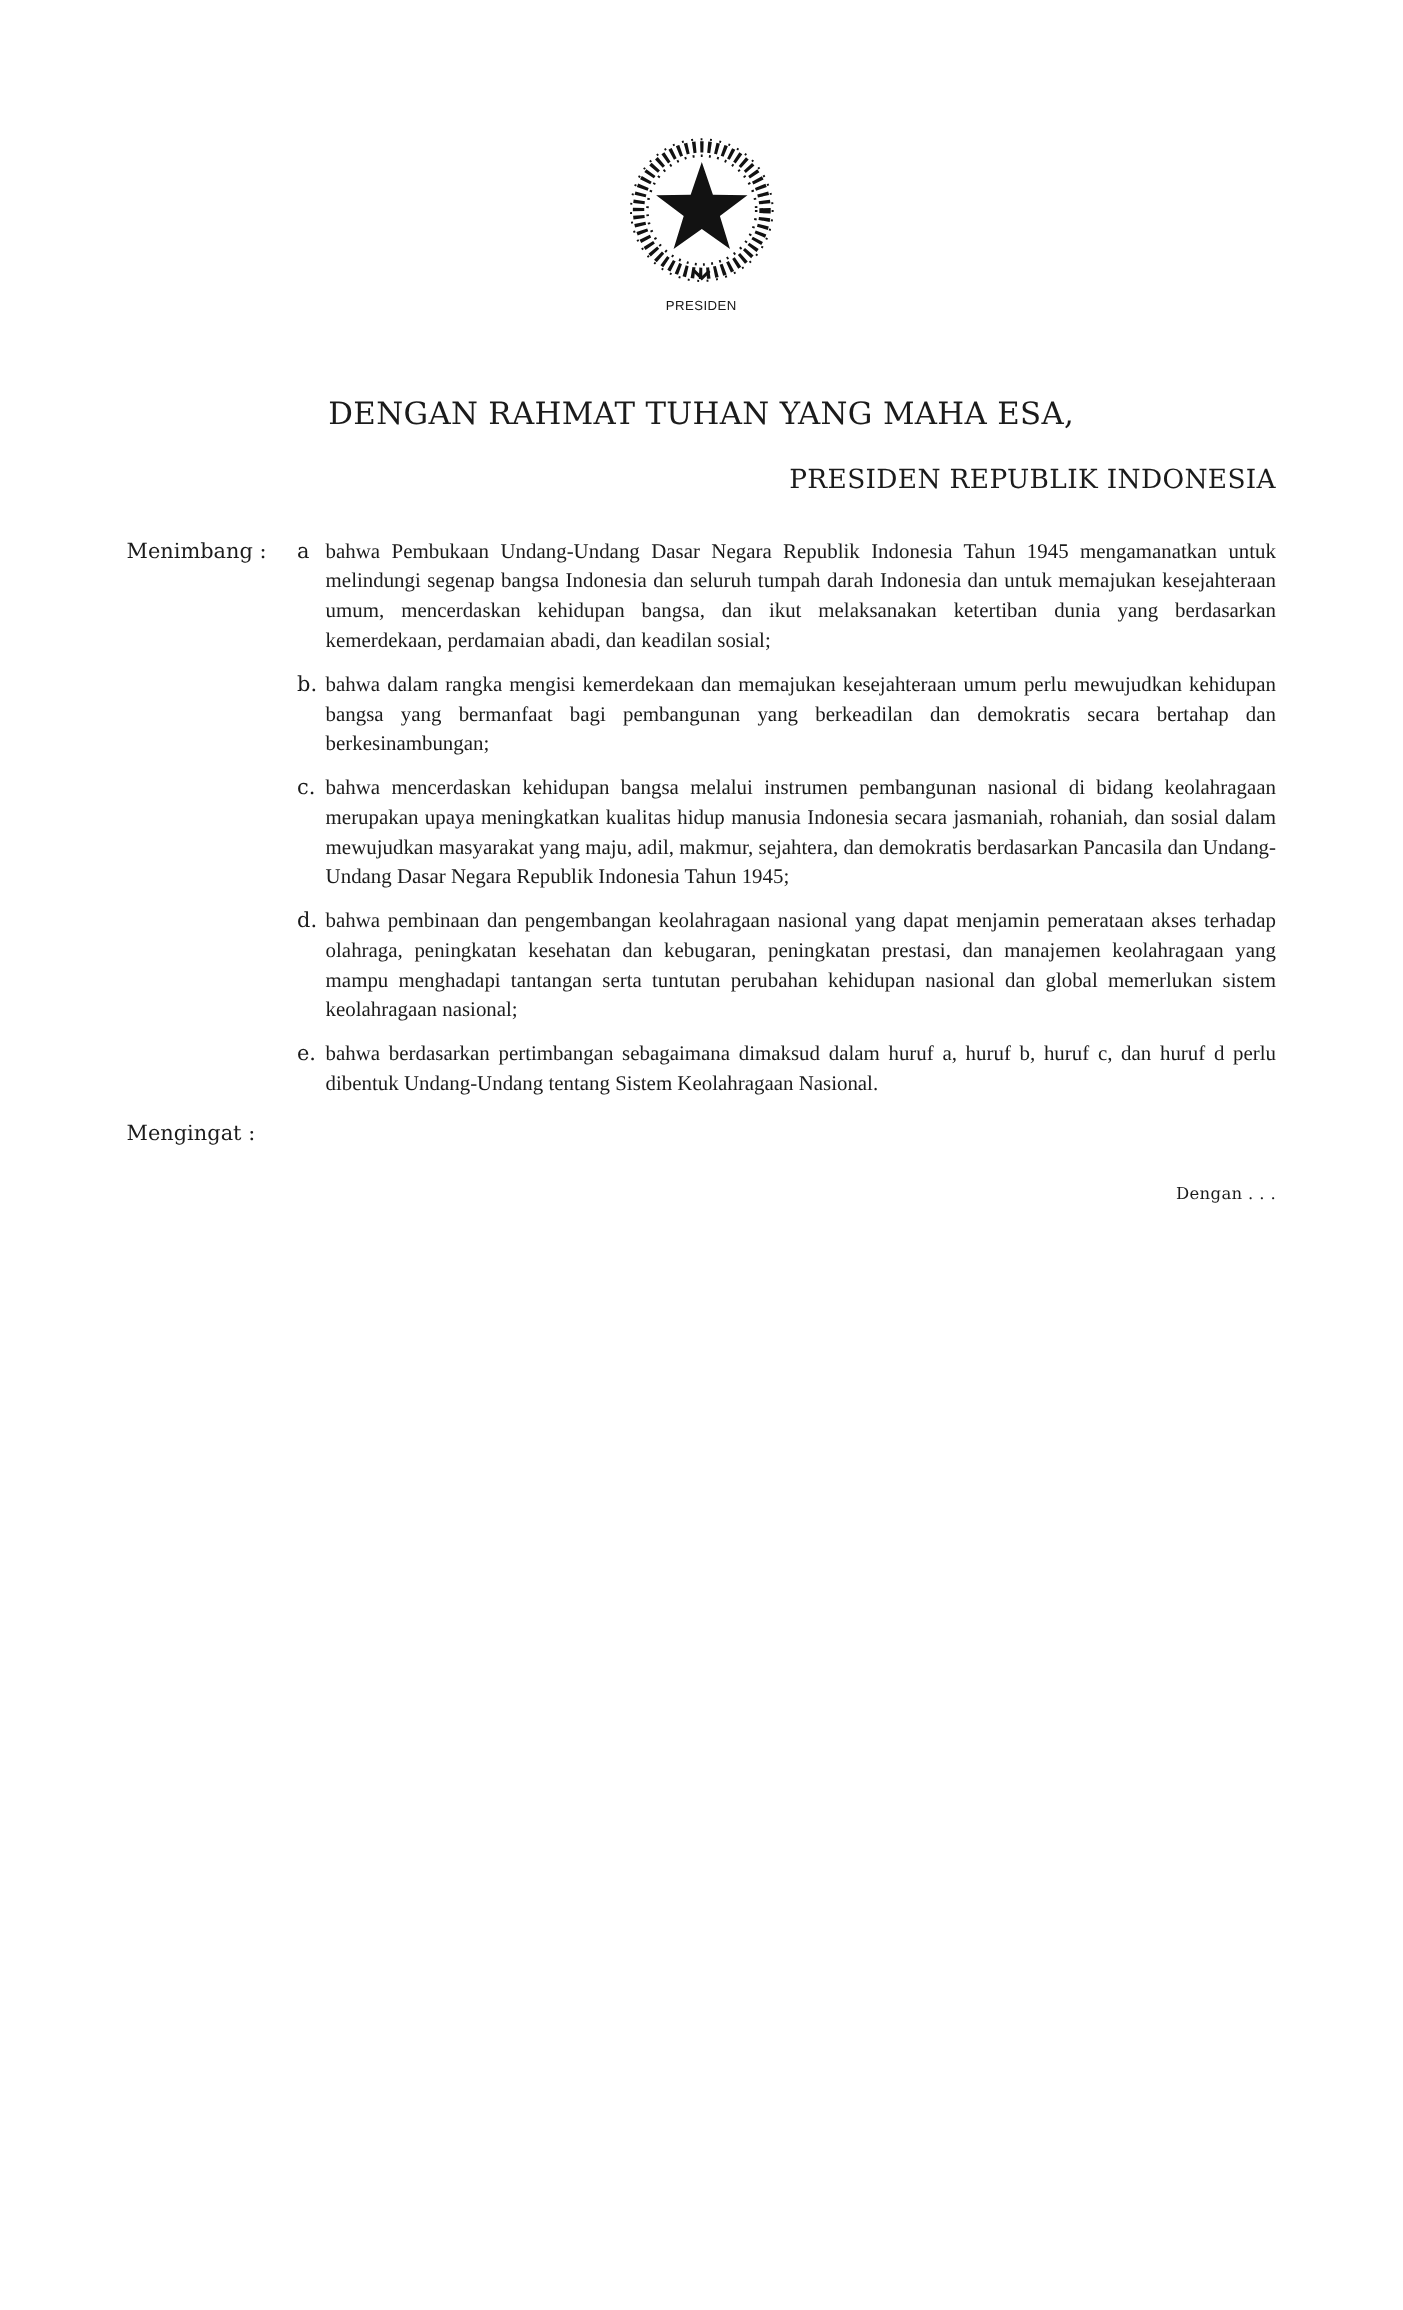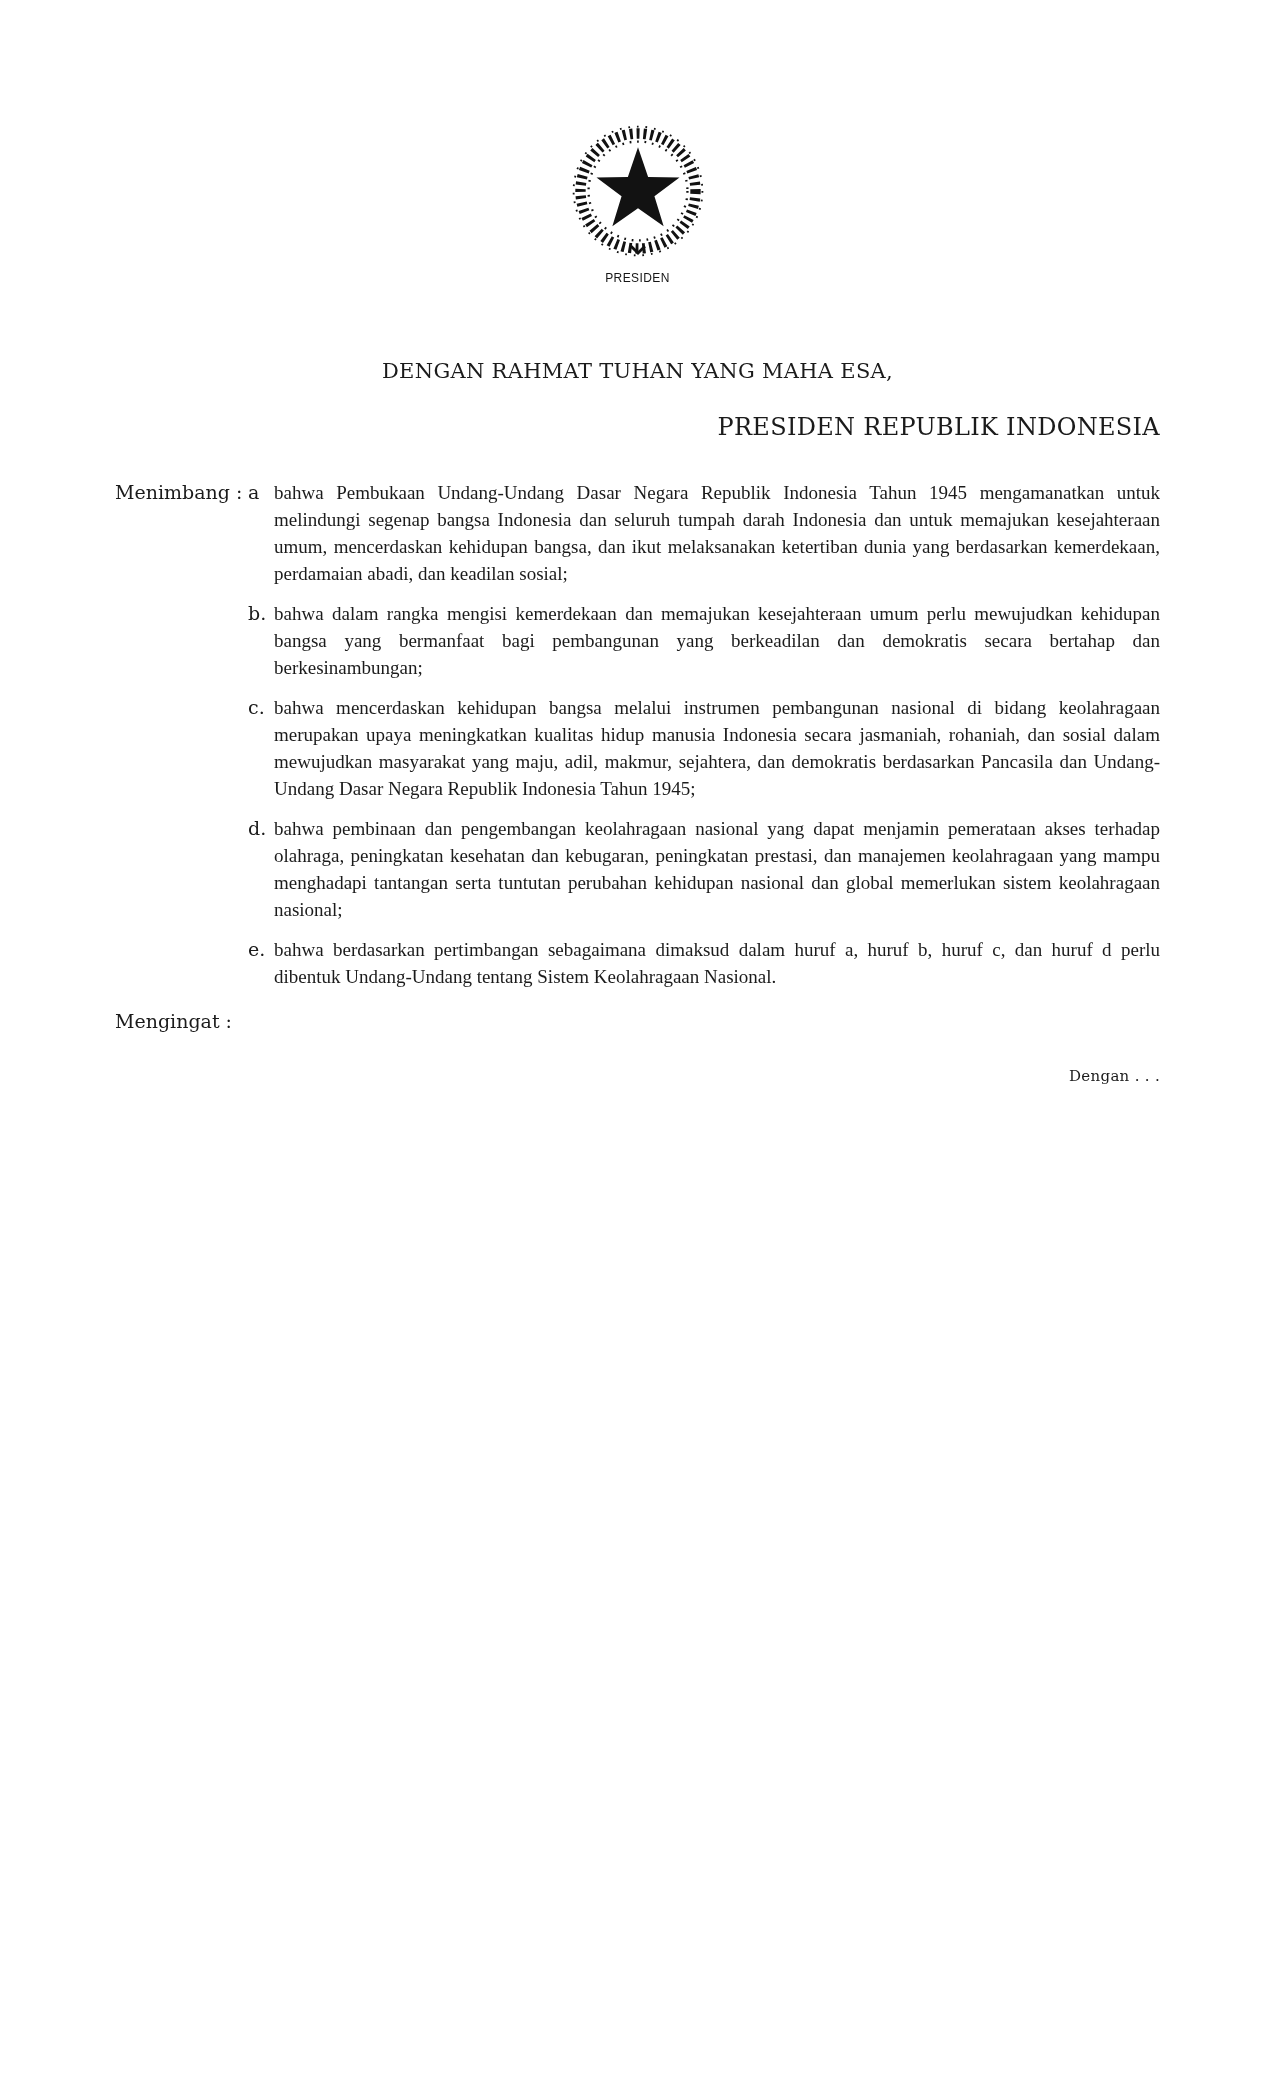--- a/index.html
+++ b/index.html
@@ -48,35 +48,36 @@
   .title-line {
     font-size: 21px;
     line-height: 33px;
     white-space: pre-wrap;
     letter-spacing: 0.3px;
   }
   
   .preamble-1 {
     margin-top: 70px;
     text-align: center;
-    font-size: 21px;
+    font-size: 28px;
     letter-spacing: 0.3px;
   }
   .preamble-2 {
     margin-top: 30px;
     text-align: right;
     font-size: 24px;
     letter-spacing: 0.3px;
   }
   
   .clause {
     display: flex;
     align-items: flex-start;
     font-size: 19px;
     line-height: 27px;
+    gap: 22px;
   }
   .clause.menimbang { margin-top: 38px; }
   .clause.mengingat { margin-top: 18px; }
   .clause-label {
     flex: 0 0 auto;
     white-space: nowrap;
   }
   .menimbang .clause-label { width: 133px; }
   .mengingat .clause-label { width: 110px; }
   .clause-body { flex: 1 1 auto; }

